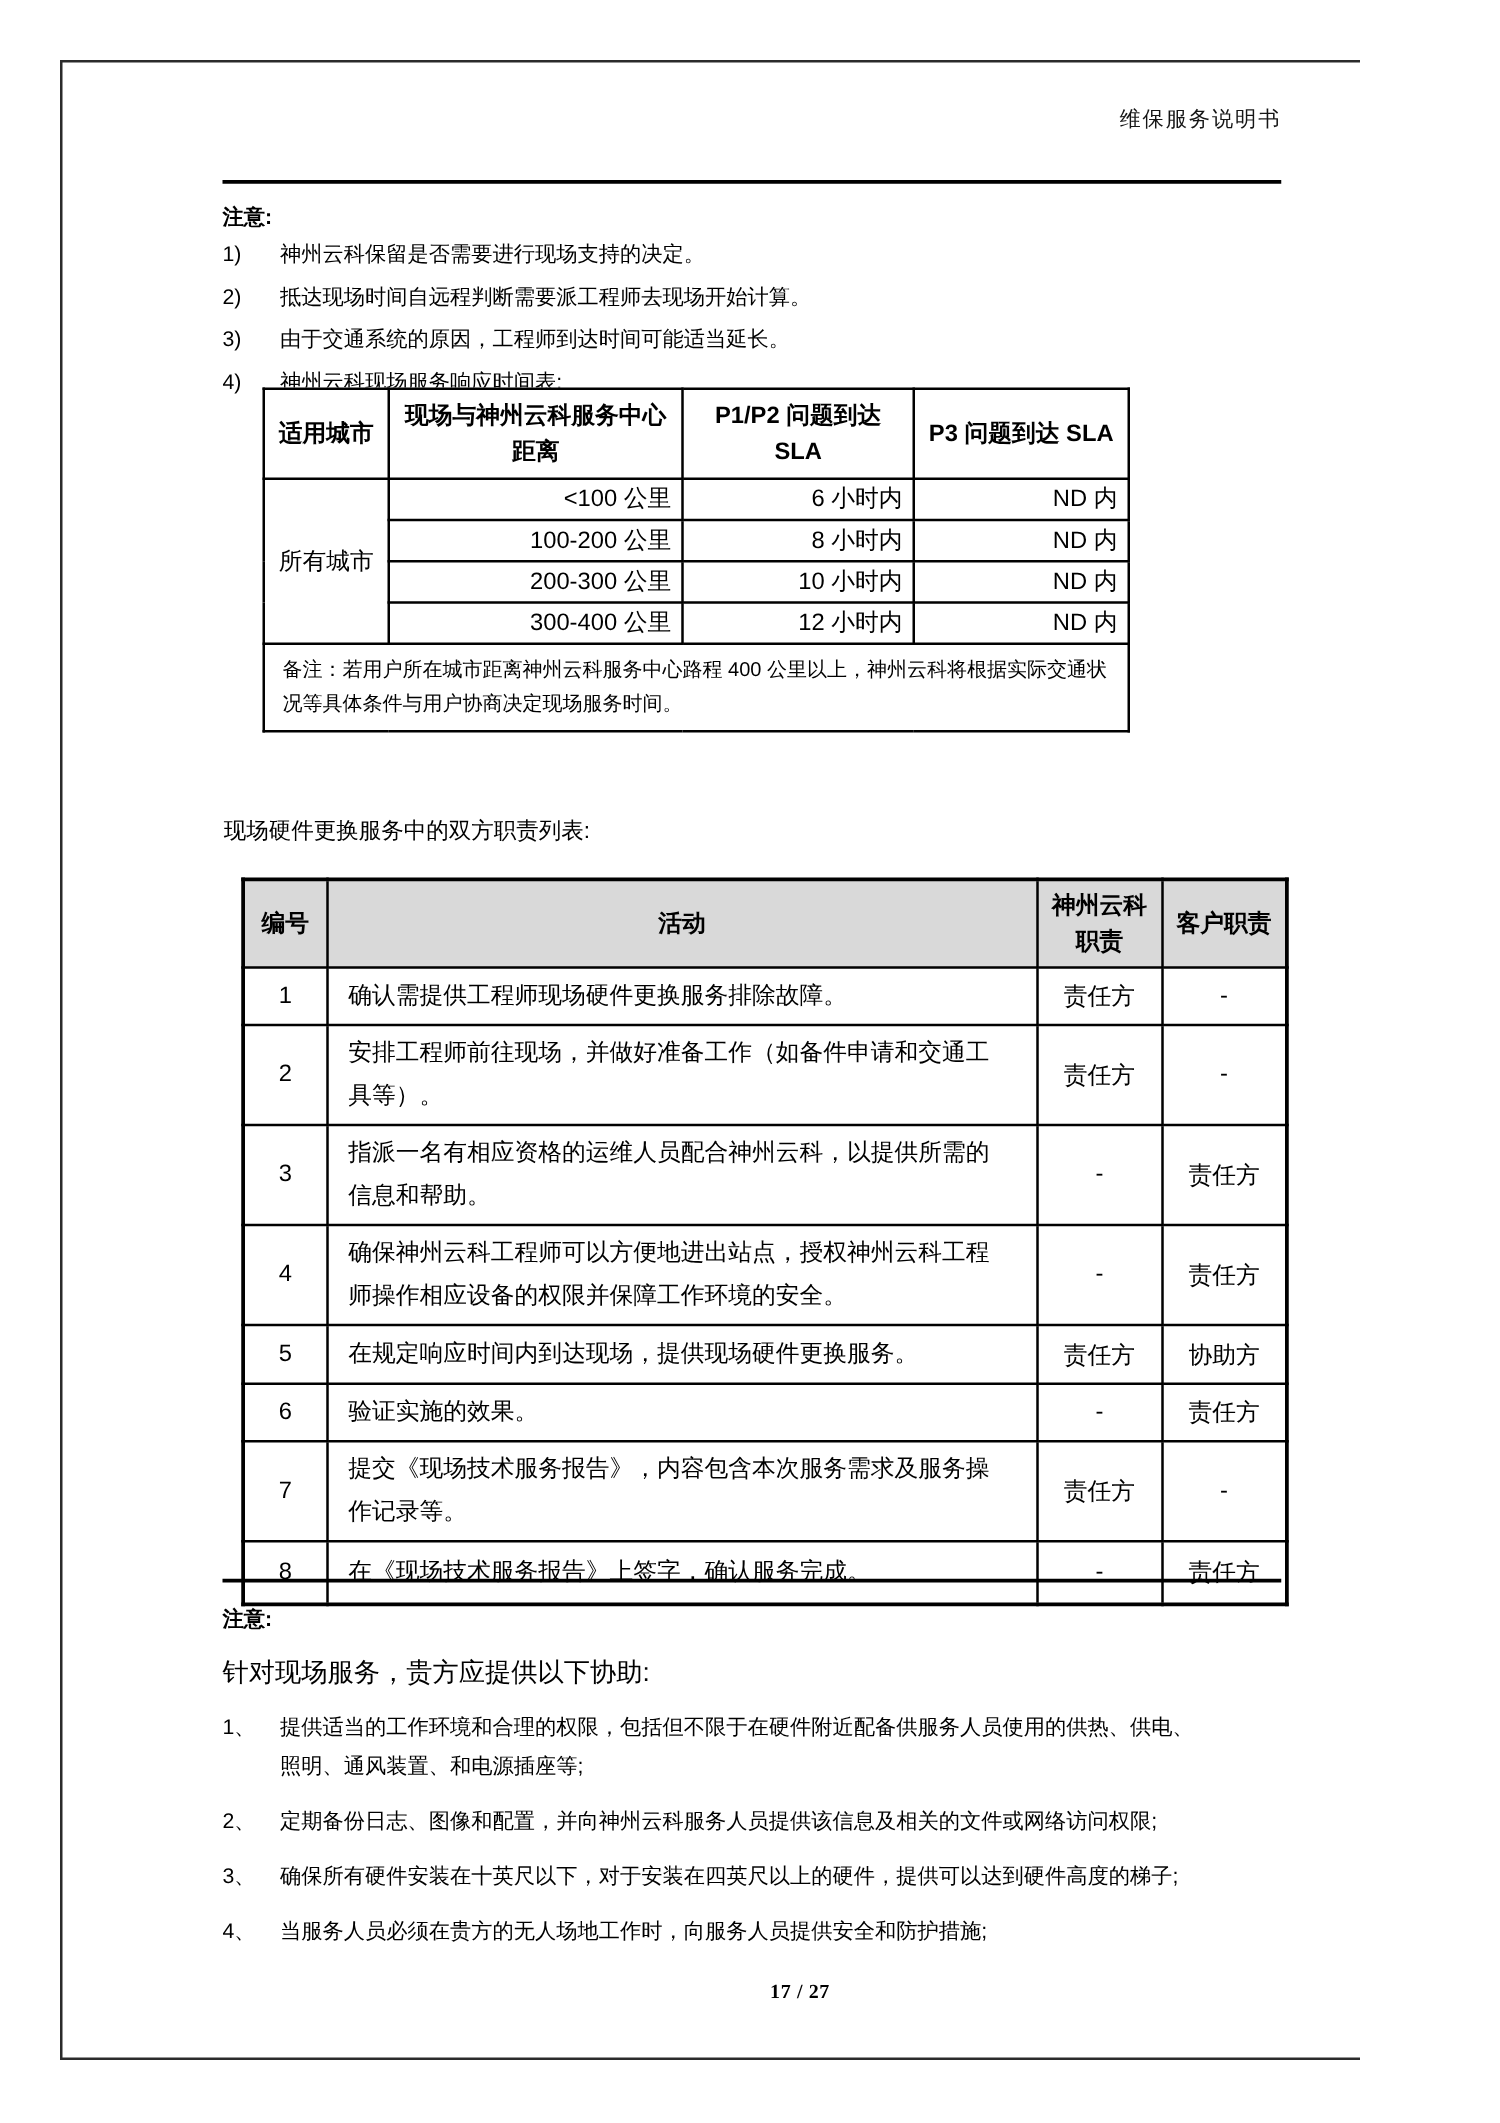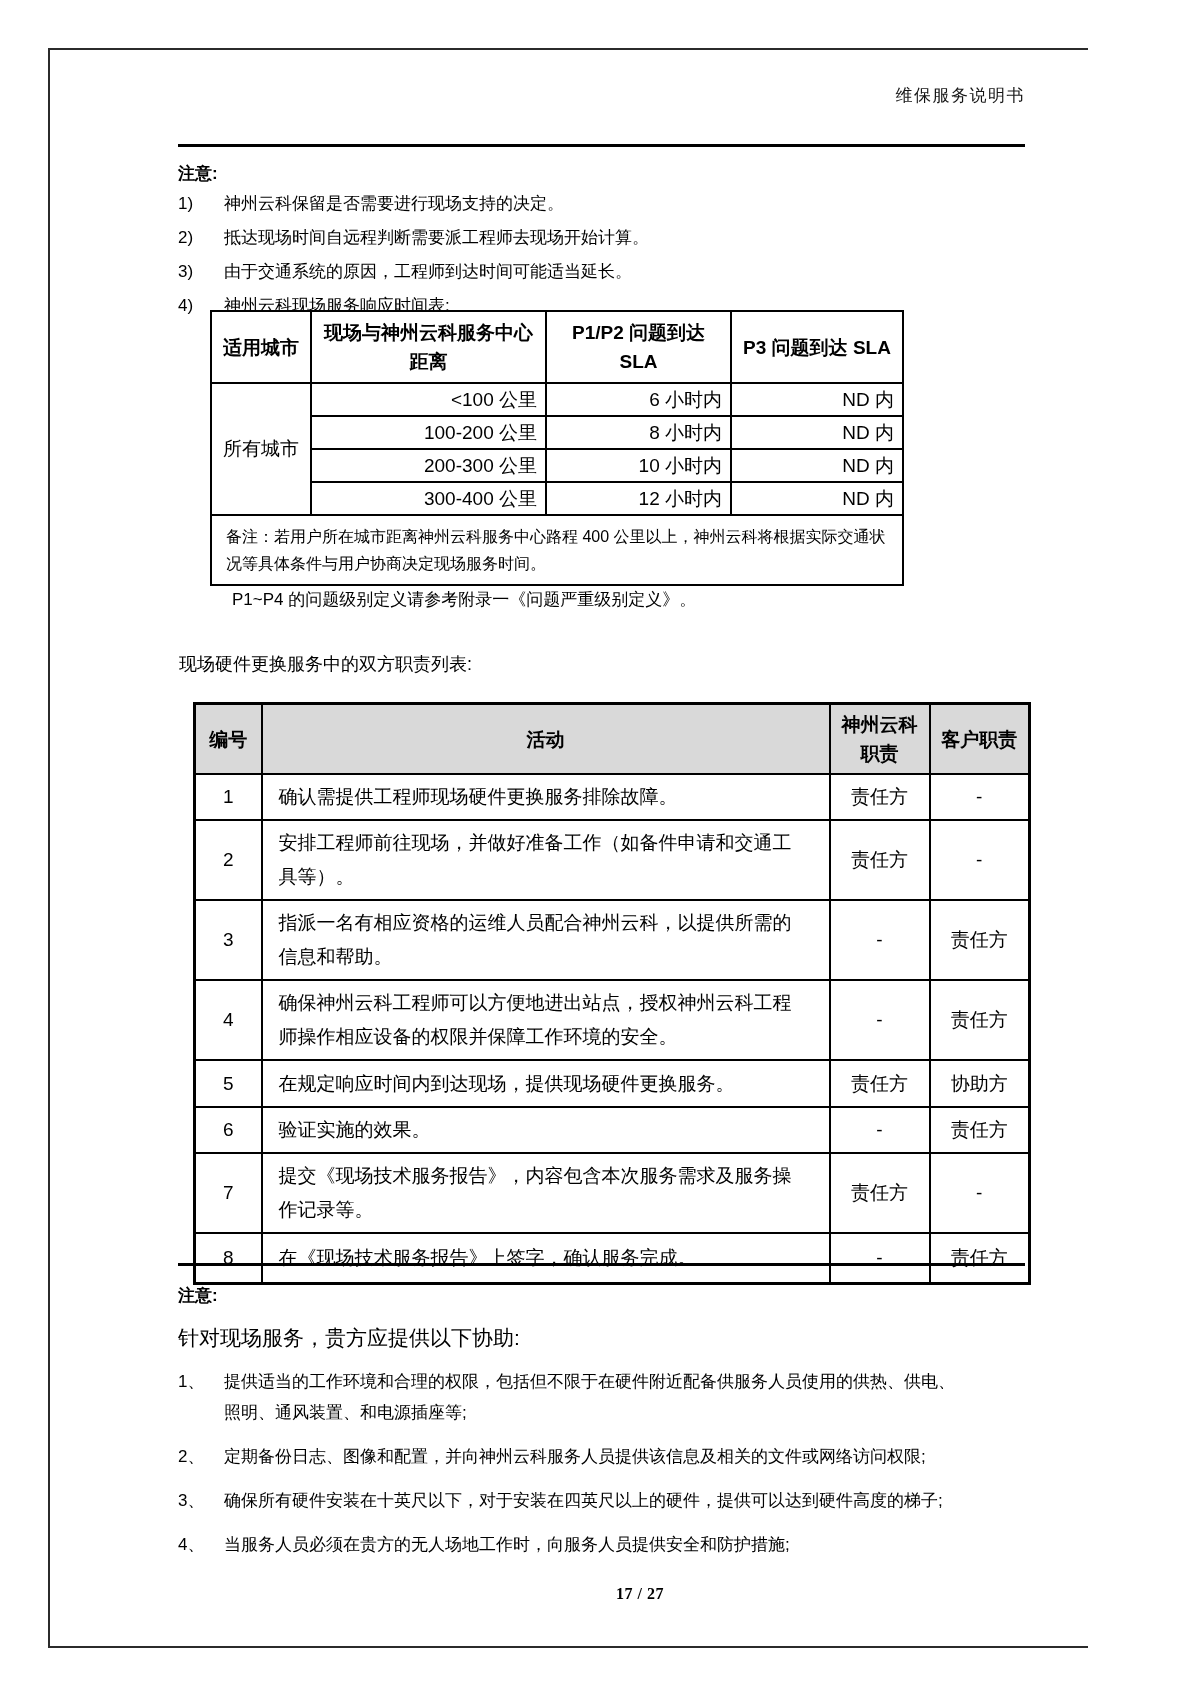--- a/index.html
+++ b/index.html
@@ -134,21 +134,20 @@
         <td class="left">300-400 公里</td>
         <td class="left">12 小时内</td>
         <td class="left">ND 内</td>
       </tr>
       <tr>
         <td class="note-cell" colspan="4">备注：若用户所在城市距离神州云科服务中心路程 400 公里以上，神州云科将根据实际交通状况等具体条件与用户协商决定现场服务时间。</td>
       </tr>
     </tbody>
   </table>
 
-  <div class="footnote">P1~P4 的问题级别定义请参考附录一《问题严重级别定义》。</div>
 
   <div class="section-title">现场硬件更换服务中的双方职责列表:</div>
 
   <table class="t2">
     <colgroup>
         <col style="width:67px">
         <col style="width:568px">
         <col style="width:100px">
         <col style="width:100px">
       </colgroup>

